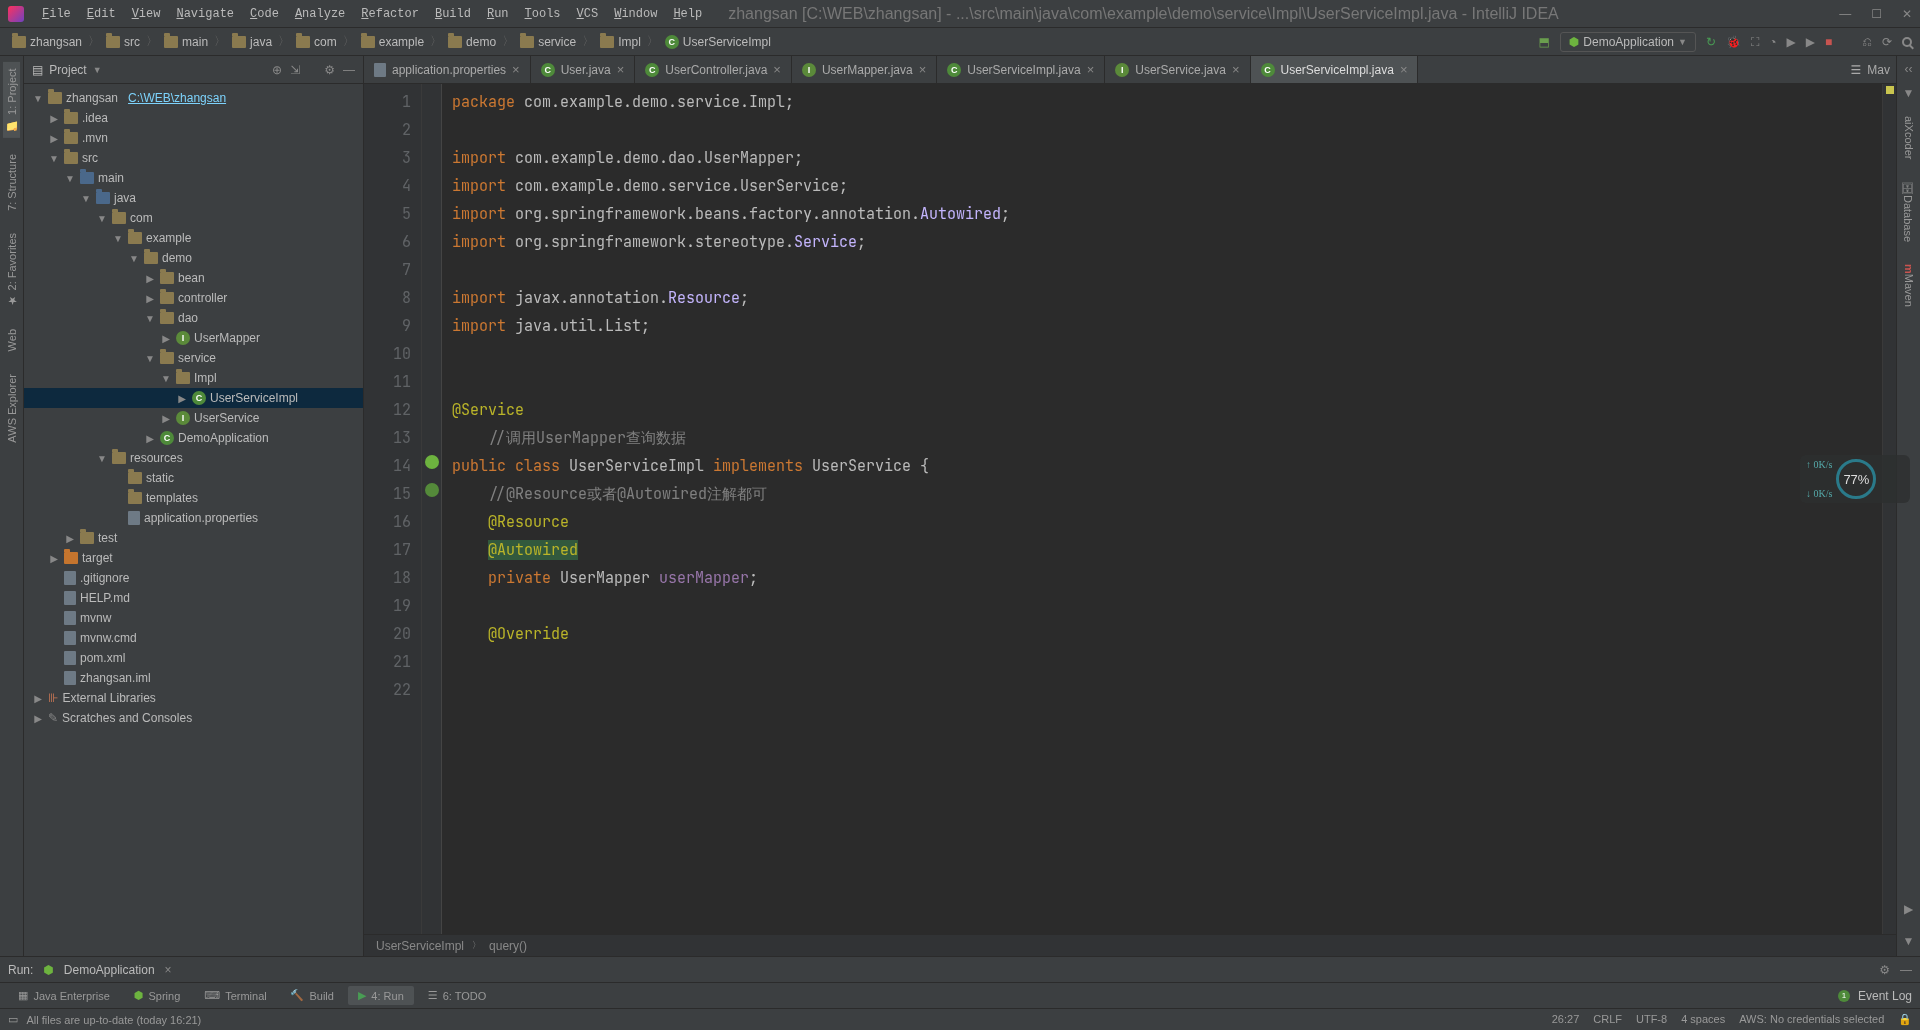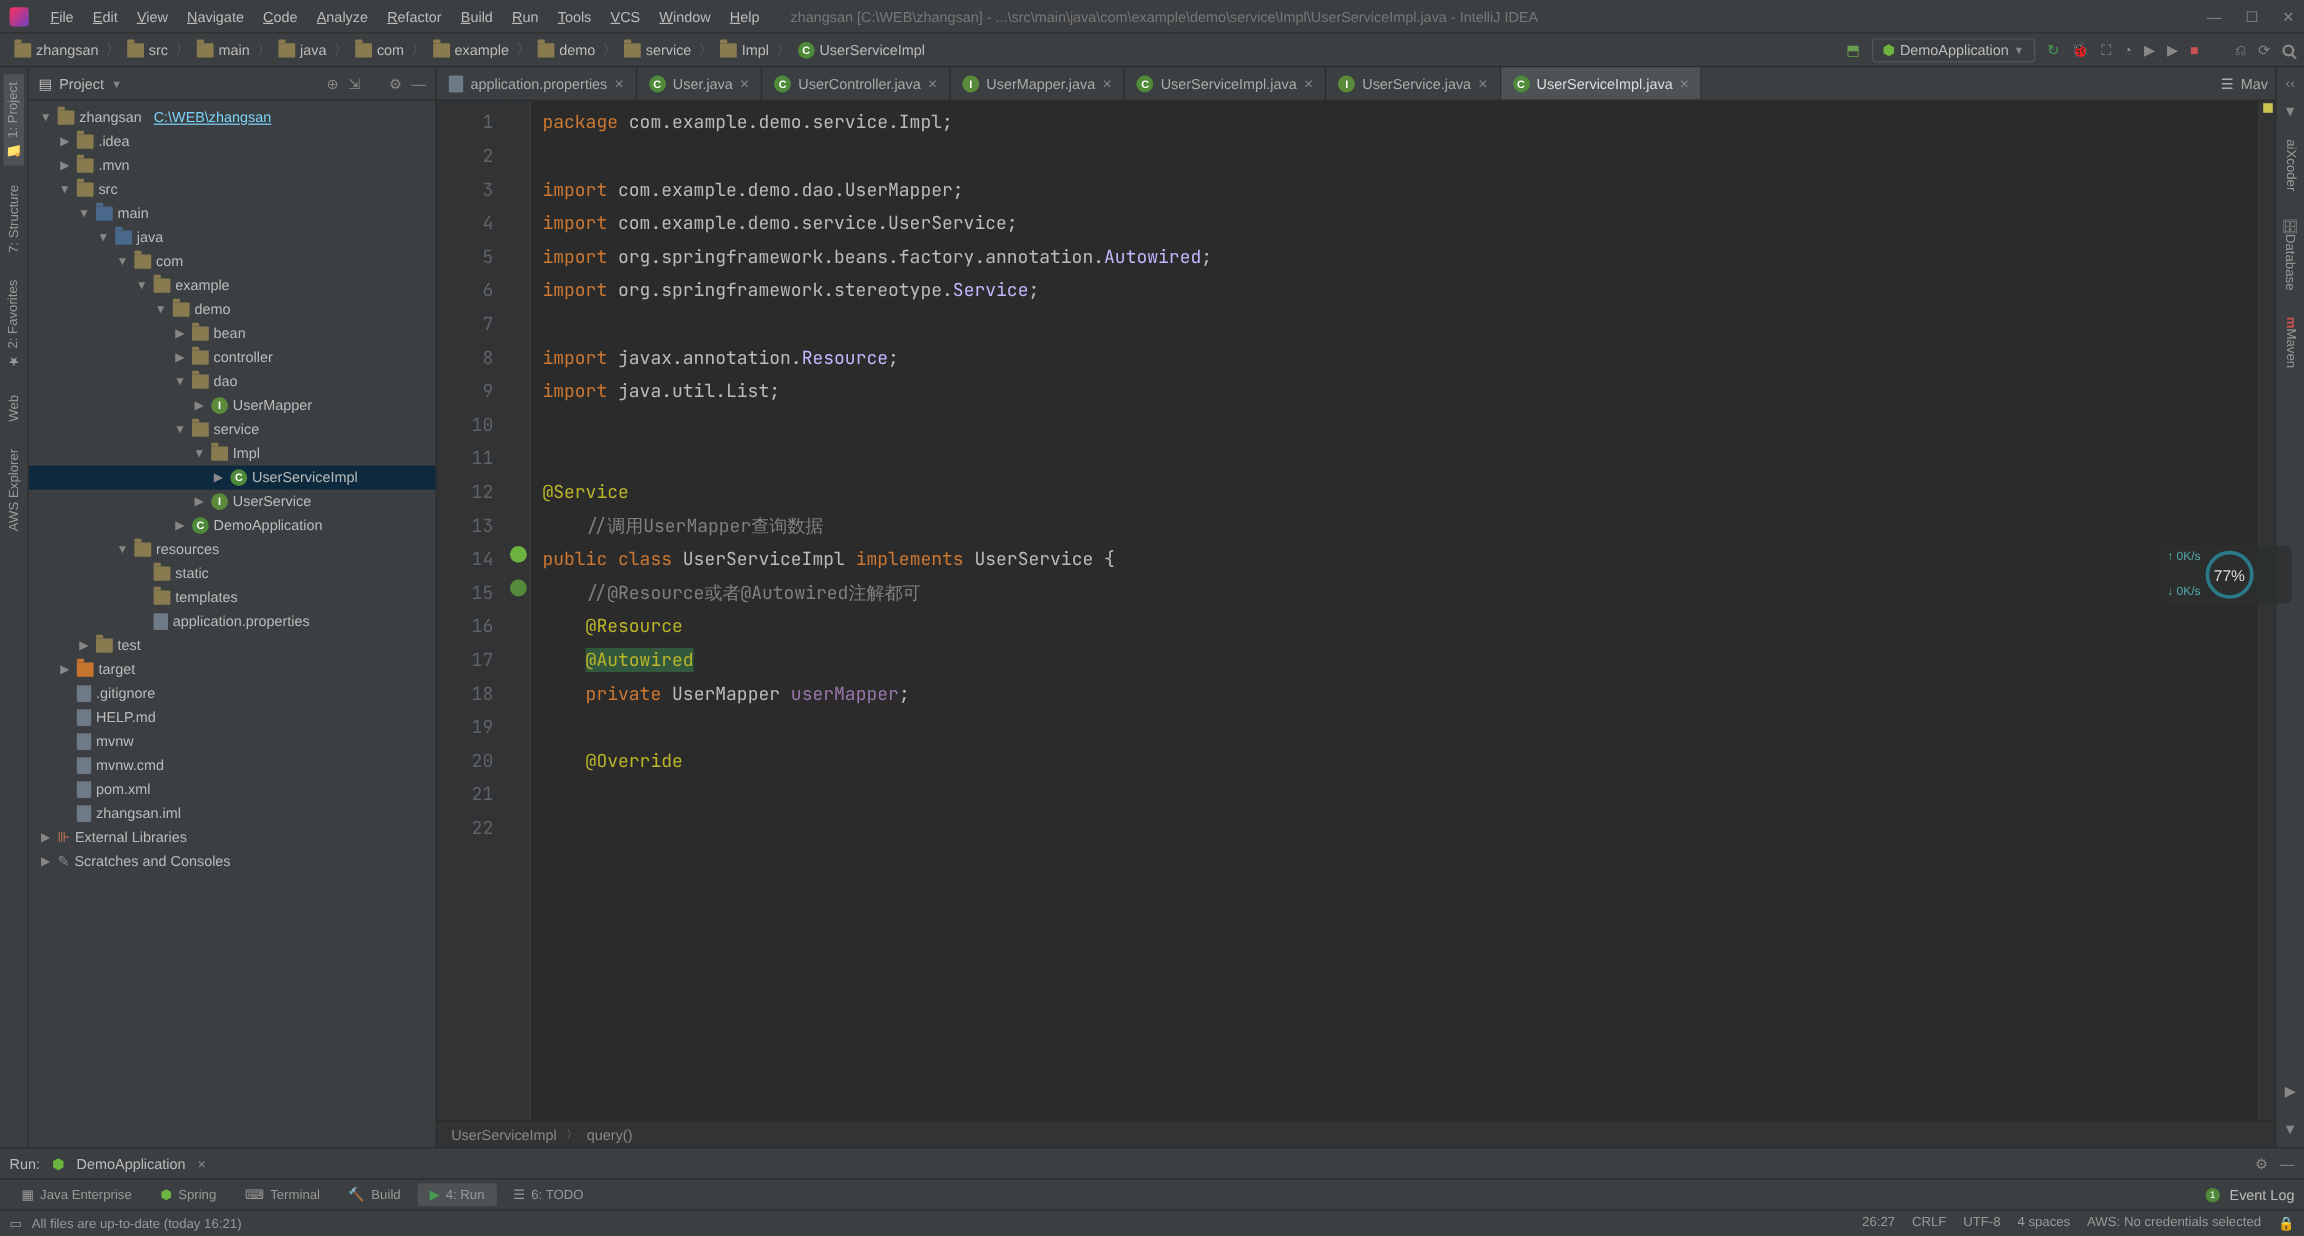--- a/index.html
+++ b/index.html
@@ -1,22 +1,22 @@
 <!DOCTYPE html>
 <html><head>
 <meta charset="utf-8">
 <style>
 * { margin:0; padding:0; box-sizing:border-box; }
 body { font-family:"Segoe UI",Arial,sans-serif; font-size:12px; background:#3c3f41; color:#bbb; width:1920px; height:1030px; overflow:hidden; position:relative; }
 .titlebar { height:28px; background:#3c3f41; display:flex; align-items:center; padding:0 8px; border-bottom:1px solid #2b2b2b; }
 .titlebar .logo { width:16px; height:16px; background:linear-gradient(135deg,#fe315d,#6f42c1); border-radius:3px; margin-right:12px; }
 .titlebar .menu { display:flex; gap:4px; }
-.titlebar .menu span { padding:2px 6px; cursor:pointer; }
+.titlebar .menu span { padding:2px 6px; cursor:pointer;font-family:Liberation Mono, monospace; }
 .titlebar .menu u { text-decoration:underline; }
-.titlebar .title { margin-left:20px; color:#777; font-size:12px; }
+.titlebar .title { margin-left:20px; color:#777; font-size:16px; }
 .titlebar .wincontrols { margin-left:auto; display:flex; gap:20px; color:#888; }
 .navbar { height:28px; background:#3c3f41; display:flex; align-items:center; padding:0 8px; border-bottom:1px solid #2b2b2b; }
 .navbar .crumb { display:flex; align-items:center; gap:4px; padding:0 4px; }
 .navbar .sep { color:#666; padding:0 2px; }
 .navbar .tools { margin-left:auto; display:flex; gap:10px; align-items:center; }
 .navbar .runcfg { background:#3c3f41; border:1px solid #555; border-radius:3px; padding:2px 8px; display:flex; align-items:center; gap:4px; }
 .icon-folder { width:14px;height:12px;background:#8a7a4f;border-radius:1px;display:inline-block;position:relative; }
 .icon-folder::before{content:"";position:absolute;top:-3px;left:0;width:6px;height:3px;background:#8a7a4f;border-radius:1px 1px 0 0;}
 .icon-folder.blue{background:#4a688a;}
 .icon-folder.blue::before{background:#4a688a;}
@@ -64,21 +64,21 @@
 .bottomtabs .btab.active { background:#4e5254; border-radius:2px; }
 .bottomtabs .right { margin-left:auto; display:flex; align-items:center; gap:8px;}
 .statusbar { height:22px; background:#3c3f41; border-top:1px solid #2b2b2b; display:flex; align-items:center; padding:0 8px; color:#999; font-size:11px;}
 .statusbar .right { margin-left:auto; display:flex; gap:14px; }
 .searchicon{border:2px solid #888;border-radius:50%;width:10px;height:10px;position:relative;}
 .searchicon::after{content:"";position:absolute;width:5px;height:2px;background:#888;transform:rotate(45deg);bottom:-3px;right:-4px;}
 .minimap { width:14px; background:#313335; border-left:1px solid #3a3a3a; position:relative;}
 .minimap .warn { position:absolute; top:2px; right:2px; width:8px; height:8px; background:#c9c54f;}
 .cpu-widget { position:absolute; right:10px; top:455px; width:110px; height:48px; background:#2d2f30cc; border-radius:6px; display:flex; align-items:center; padding:0 6px; gap:4px; font-size:10px; color:#aaa; z-index:50;}
 .cpu-widget .ring { width:40px;height:40px;border-radius:50%;border:3px solid #2a7a8a;display:flex;align-items:center;justify-content:center;font-size:13px;color:#ddd;position:relative;}
-.cpu-widget .stats { display:flex; flex-direction:column; gap:18px; }
+.cpu-widget .stats { display:flex; flex-direction:column; gap:18px;font-family:Liberation Serif, serif; }
 .guttericon { width:14px;height:14px;position:absolute;left:3px; }
 .springicon { background:#6db33f; border-radius:50%;}
 .arrow-run{color:#499c54;}
 .chev{font-size:9px;color:#888;}
 </style>
 </head>
 <body>
 
 <div class="titlebar">
   <div class="logo"></div>

